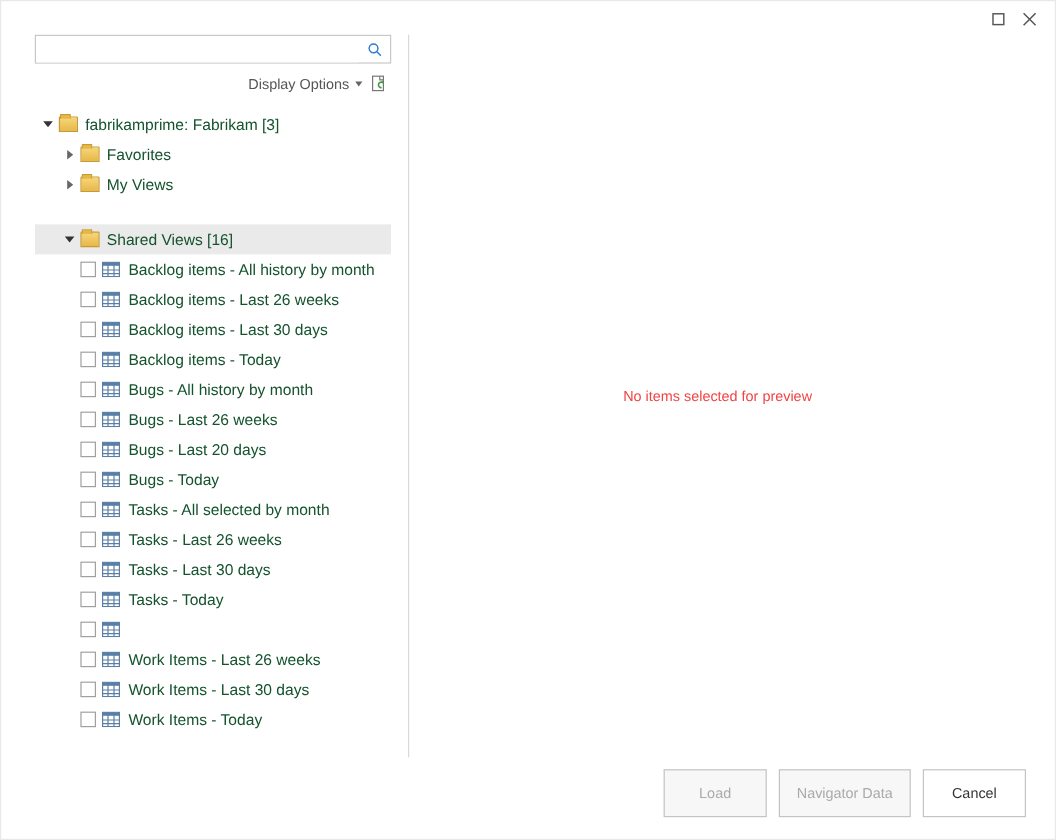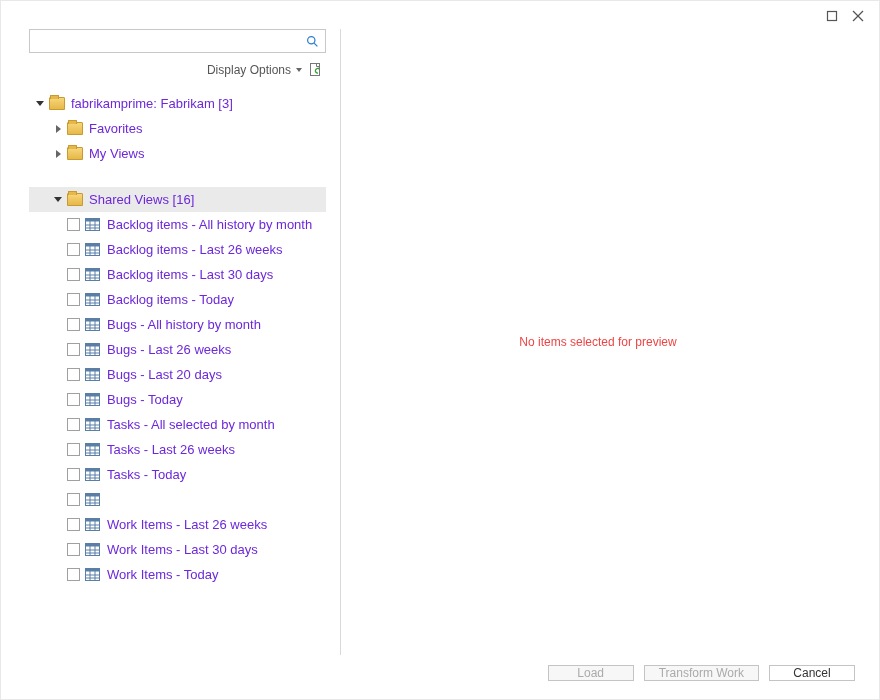--- a/index.html
+++ b/index.html
@@ -173,32 +173,32 @@
     margin-right: 5px;
     flex-shrink: 0;
     cursor: pointer;
   }
   .icon-table {
     width: 15px; height: 13px;
     flex-shrink: 0;
     margin-right: 7px;
   }
   .icon-table svg { width: 15px; height: 13px; display: block; }
-  .label { font-size: 13px; color: #6d28d9; }
+  .label { font-size: 13px; color: #14532d; }
   .ind { display: inline-block; flex-shrink: 0; }
   
   .footer {
     display: flex;
     justify-content: flex-end;
     padding: 10px 24px 18px 0;
     gap: 10px;
   }
   .btn {
     min-width: 86px;
-    height: 16px;
+    height: 40px;
     border: 1px solid #c4c4c4;
     background: #f4f4f4;
     font-size: 12px;
     color: #333;
     cursor: pointer;
     padding: 0 14px;
   }
   .btn:disabled {
     color: #aaa;
     background: #f7f7f7;
@@ -442,20 +442,35 @@
               <span class="icon-table">
                 <svg viewBox="0 0 15 13">
                   <rect x="0.5" y="0.5" width="14" height="12" fill="#fff" stroke="#5a7fa6"></rect>
                   <rect x="0.5" y="0.5" width="14" height="3" fill="#5a7fa6"></rect>
                   <line x1="5" y1="0.5" x2="5" y2="12.5" stroke="#5a7fa6" stroke-width="1"></line>
                   <line x1="10" y1="0.5" x2="10" y2="12.5" stroke="#5a7fa6" stroke-width="1"></line>
                   <line x1="0.5" y1="7" x2="14.5" y2="7" stroke="#5a7fa6" stroke-width="1"></line>
                   <line x1="0.5" y1="10" x2="14.5" y2="10" stroke="#5a7fa6" stroke-width="1"></line>
                 </svg>
               </span>
+              <span class="label">Tasks - Last 30 days</span>
+            </div>
+            <div class="node">
+              <span class="ind" style="width:38px"></span>
+              <span class="chk"></span>
+              <span class="icon-table">
+                <svg viewBox="0 0 15 13">
+                  <rect x="0.5" y="0.5" width="14" height="12" fill="#fff" stroke="#5a7fa6"></rect>
+                  <rect x="0.5" y="0.5" width="14" height="3" fill="#5a7fa6"></rect>
+                  <line x1="5" y1="0.5" x2="5" y2="12.5" stroke="#5a7fa6" stroke-width="1"></line>
+                  <line x1="10" y1="0.5" x2="10" y2="12.5" stroke="#5a7fa6" stroke-width="1"></line>
+                  <line x1="0.5" y1="7" x2="14.5" y2="7" stroke="#5a7fa6" stroke-width="1"></line>
+                  <line x1="0.5" y1="10" x2="14.5" y2="10" stroke="#5a7fa6" stroke-width="1"></line>
+                </svg>
+              </span>
               <span class="label">Tasks - Today</span>
             </div>
             <div class="node">
               <span class="ind" style="width:38px"></span>
               <span class="chk"></span>
               <span class="icon-table">
                 <svg viewBox="0 0 15 13">
                   <rect x="0.5" y="0.5" width="14" height="12" fill="#fff" stroke="#5a7fa6"></rect>
                   <rect x="0.5" y="0.5" width="14" height="3" fill="#5a7fa6"></rect>
                   <line x1="5" y1="0.5" x2="5" y2="12.5" stroke="#5a7fa6" stroke-width="1"></line>
@@ -516,17 +531,17 @@
     </div>
 
     <div class="right">
       <span>No items selected for preview</span>
     </div>
 
   </div>
 
   <div class="footer">
     <button class="btn" disabled="">Load</button>
-    <button class="btn" disabled="">Transform Work</button>
+    <button class="btn" disabled="">Navigator Data</button>
     <button class="btn primary">Cancel</button>
   </div>
 
 </div>
 
 </body></html>

